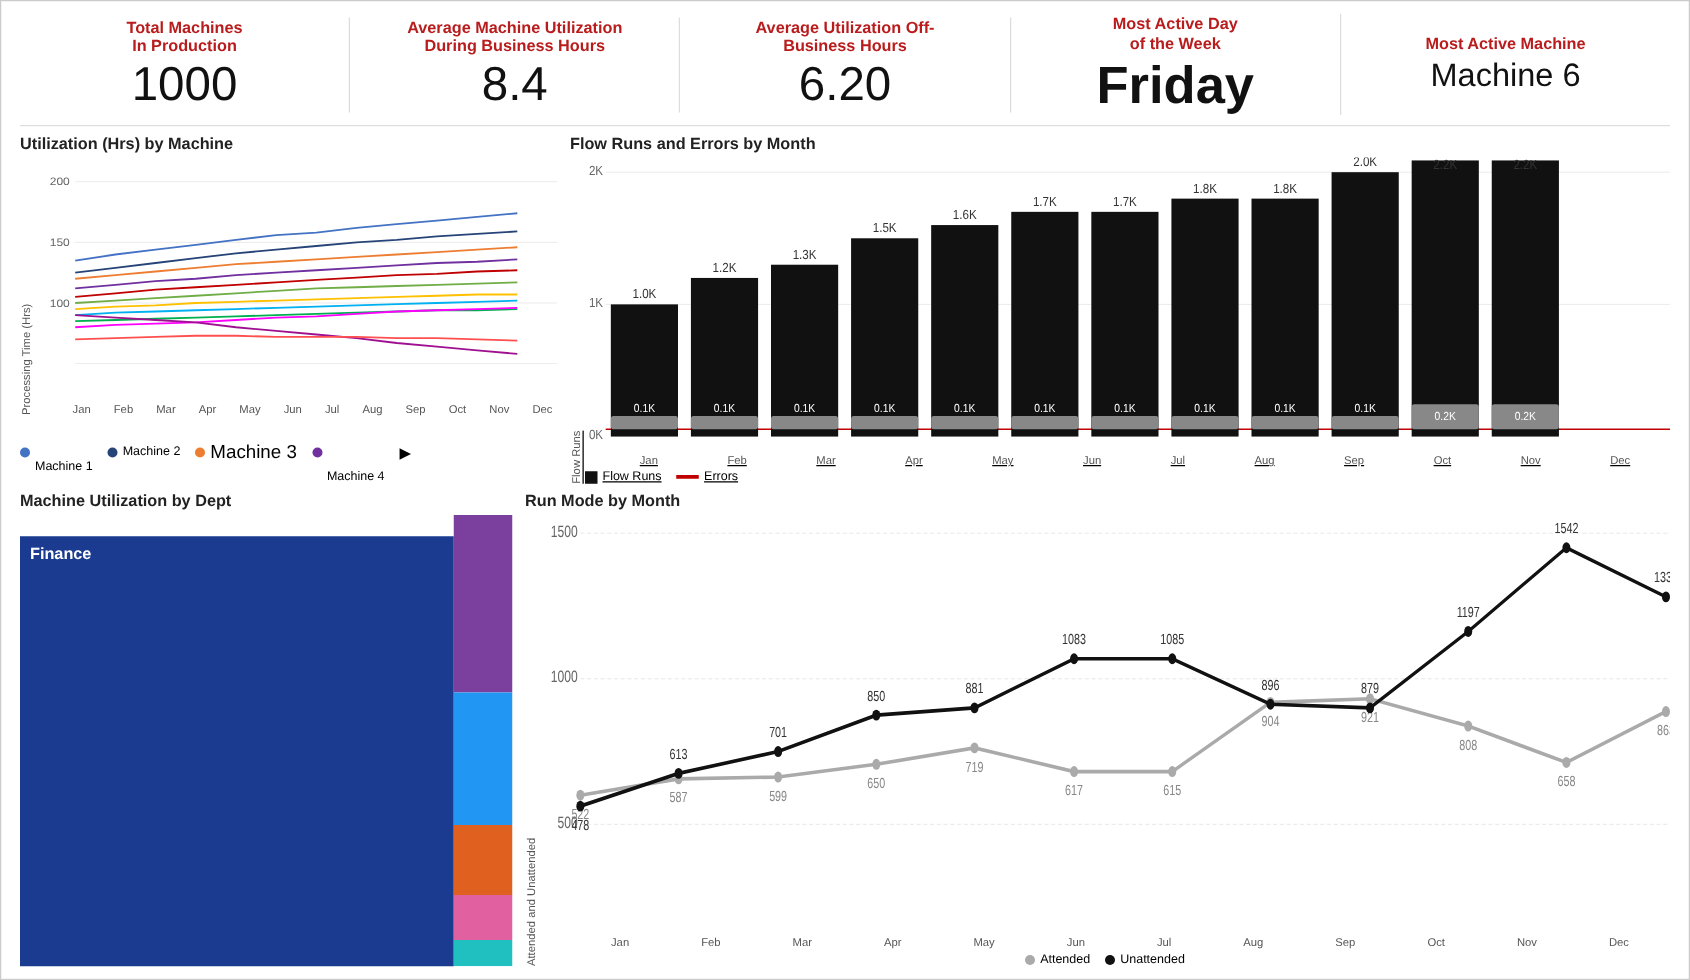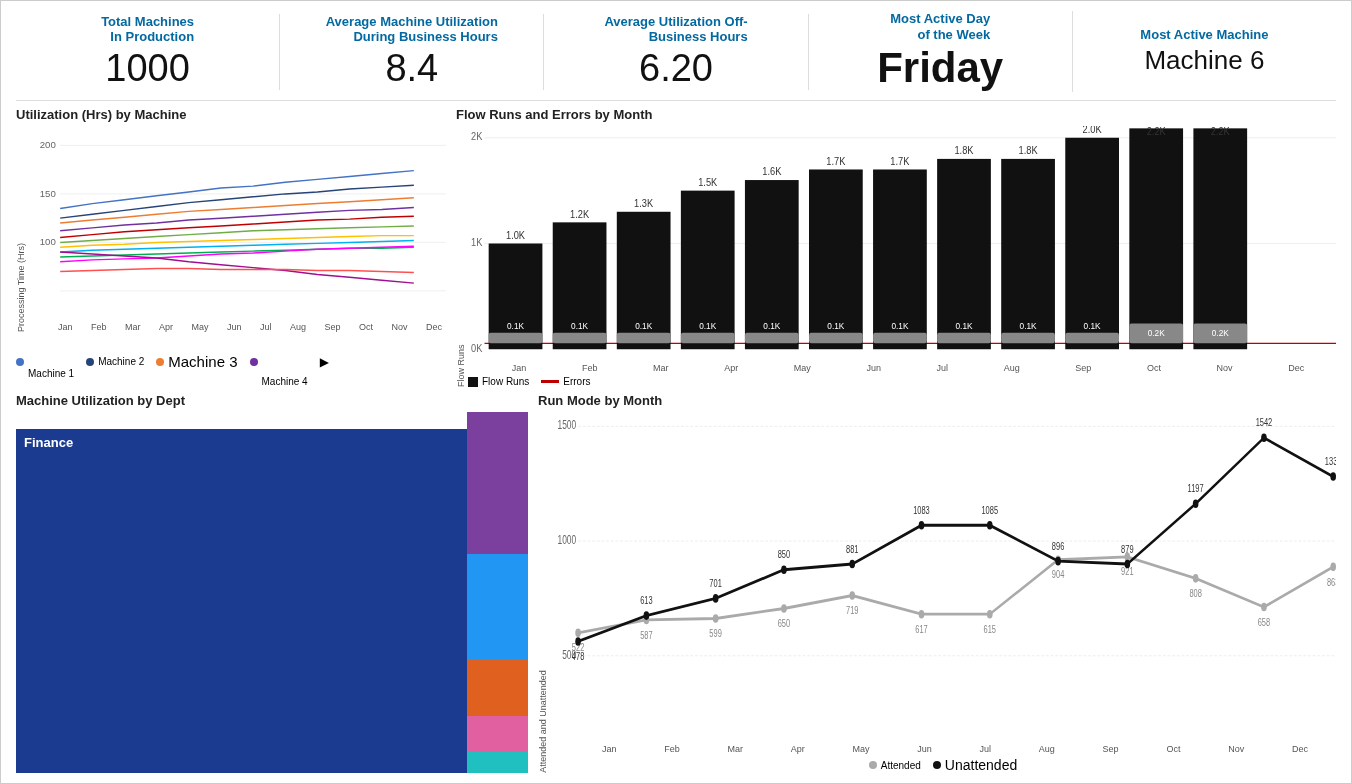--- a/index.html
+++ b/index.html
@@ -34,23 +34,23 @@
       align-items: center;
       flex: 1;
       text-align: center;
       padding: 0 10px;
       border-right: 1px solid #ddd;
     }
     .kpi-item:last-child { border-right: none; }
     .kpi-title {
       font-size: 13px;
       font-weight: 700;
-      color: #0369a1;
+      color: #b91c1c;
       line-height: 1.2;
-      text-align: right;
+      text-align: center;
     }
     .kpi-value {
       font-size: 38px;
       font-weight: 300;
       color: #111;
       margin-top: 2px;
     }
     .kpi-value.small {
       font-size: 26px;
       font-weight: 500;
@@ -292,21 +292,21 @@
         <div class="legend-item">
           <div class="legend-dot" style="background:#7030A0;"></div>
           <span style="font-size:10px;margin-top:40px;">Machine 4</span>
         </div>
         <span style="font-size:12px; cursor:pointer;">▶</span>
       </div>
     </div>
 
     <div class="chart-panel" style="flex:1;">
       <div class="chart-title">Flow Runs and Errors by Month</div>
-      <div style="display:flex; flex-direction:row; flex:1; min-height:0;">
+      <div style="display:flex; flex-direction:row; flex:1; min-height:0;text-decoration:underline;">
         <div class="y-axis-rotated" style="margin-right:2px; font-size:9px; color:#555;">Flow Runs</div>
         <div style="display:flex; flex-direction:column; flex:1; min-height:0;">
           <div style="flex:1; position:relative; min-height:0;">
             <svg width="100%" height="100%" viewBox="0 0 840 200" preserveAspectRatio="none">
 
               <text x="14" y="12" text-anchor="end" font-size="9" fill="#666">2K</text>
               <text x="14" y="102" text-anchor="end" font-size="9" fill="#666">1K</text>
               <text x="14" y="192" text-anchor="end" font-size="9" fill="#666">0K</text>
 
               <line x1="16" y1="10" x2="840" y2="10" stroke="#e0e0e0" stroke-width="0.5"></line>
@@ -401,21 +401,21 @@
             </div>
           </div>
         </div>
       </div>
     </div>
 
   </div>
 
   <div class="bottom-row" style="flex:1; min-height:0;">
 
-    <div class="treemap-panel" style="width:512px; min-height:0;">
+    <div class="treemap-panel" style="width:394px; min-height:0;">
       <div class="chart-title">Machine Utilization by Dept</div>
       <div class="treemap-area" style="flex:1; min-height:0; position:relative; overflow:hidden;">
         <div class="treemap-finance">
           <span class="treemap-finance-label">Finance</span>
         </div>
         <div class="treemap-right">
           <div class="treemap-purple"></div>
           <div class="treemap-blue"></div>
           <div class="treemap-orange"></div>
           <div class="treemap-pink"></div>
@@ -512,21 +512,21 @@
             <span>Dec</span>
           </div>
 
           <div class="legend" style="margin-top:3px; justify-content:center;">
             <div class="legend-item">
               <div class="legend-dot" style="background:#aaa;"></div>
               <span style="font-size:10px;">Attended</span>
             </div>
             <div class="legend-item">
               <div class="legend-dot" style="background:#111;"></div>
-              <span style="font-size:14px;">Unattended</span>
+              <span style="font-size:10px;">Unattended</span>
             </div>
           </div>
         </div>
       </div>
     </div>
 
   </div>
 
 </div>
 

